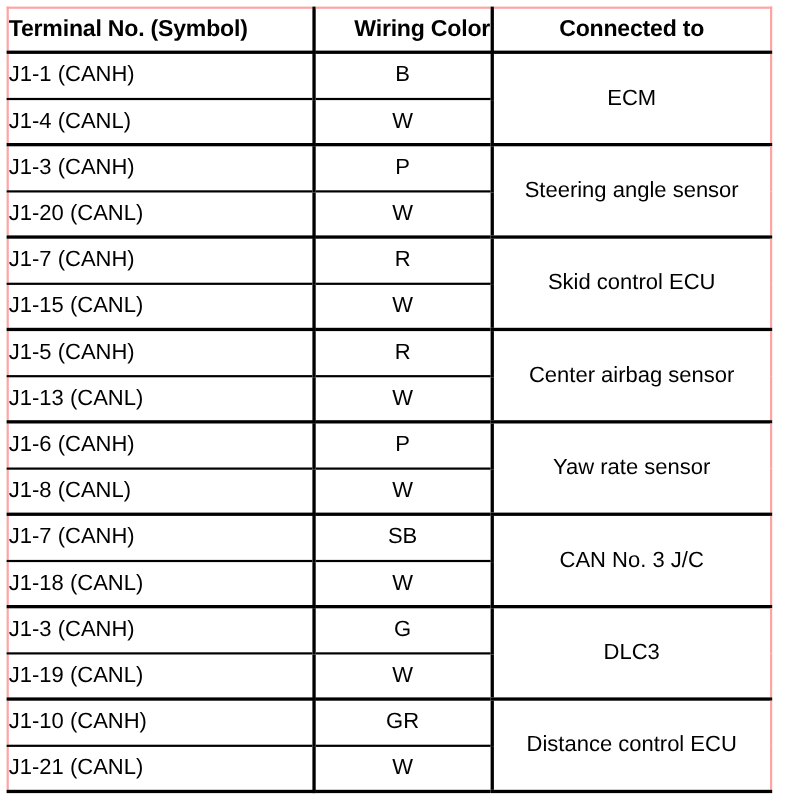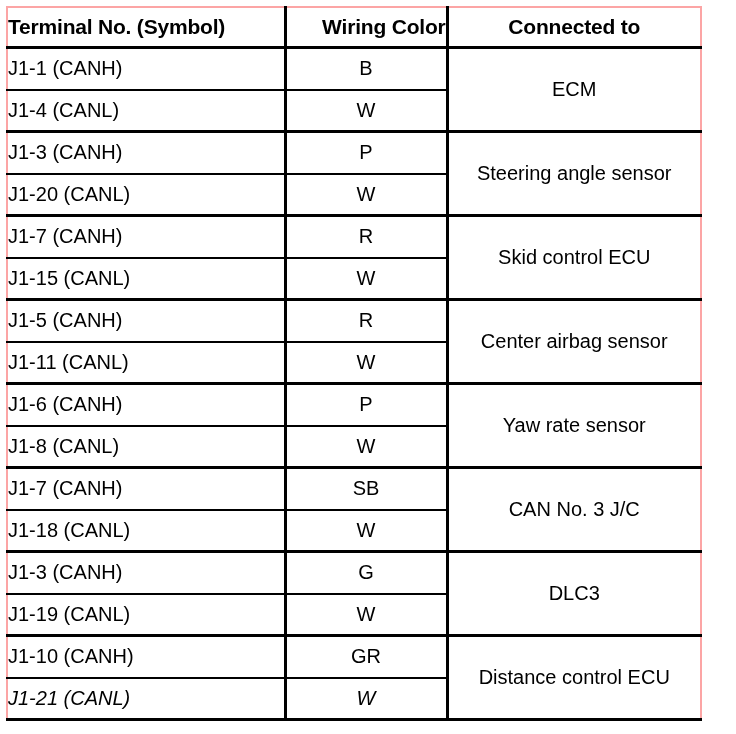--- a/index.html
+++ b/index.html
@@ -90,21 +90,21 @@
     font-size: 20px;
     border-bottom: 3px solid #000000;
   }
 
   
   tr.group-end td.cell-terminal,
   tr.group-end td.cell-color {
     border-bottom: 3px solid #000000;
   }
   
-  tbody tr:last-child td { border-bottom: none; font-style: italic; }
+  tbody tr:last-child td { border-bottom: none; }
 </style>
 </head>
 <body>
 
 <div id="page">
 
   <table id="wiring-table">
     <colgroup>
       <col class="c-terminal">
       <col class="c-color">
@@ -144,21 +144,21 @@
         <tr class="group-end">
           <td class="cell-terminal">J1-15 (CANL)</td>
           <td class="cell-color">W</td>
         </tr>
         <tr>
           <td class="cell-terminal">J1-5 (CANH)</td>
           <td class="cell-color">R</td>
           <td class="cell-conn" rowspan="2">Center airbag sensor</td>
         </tr>
         <tr class="group-end">
-          <td class="cell-terminal">J1-11 (CANL)</td>
+          <td class="cell-terminal">J1-13 (CANL)</td>
           <td class="cell-color">W</td>
         </tr>
         <tr>
           <td class="cell-terminal">J1-6 (CANH)</td>
           <td class="cell-color">P</td>
           <td class="cell-conn" rowspan="2">Yaw rate sensor</td>
         </tr>
         <tr class="group-end">
           <td class="cell-terminal">J1-8 (CANL)</td>
           <td class="cell-color">W</td>

